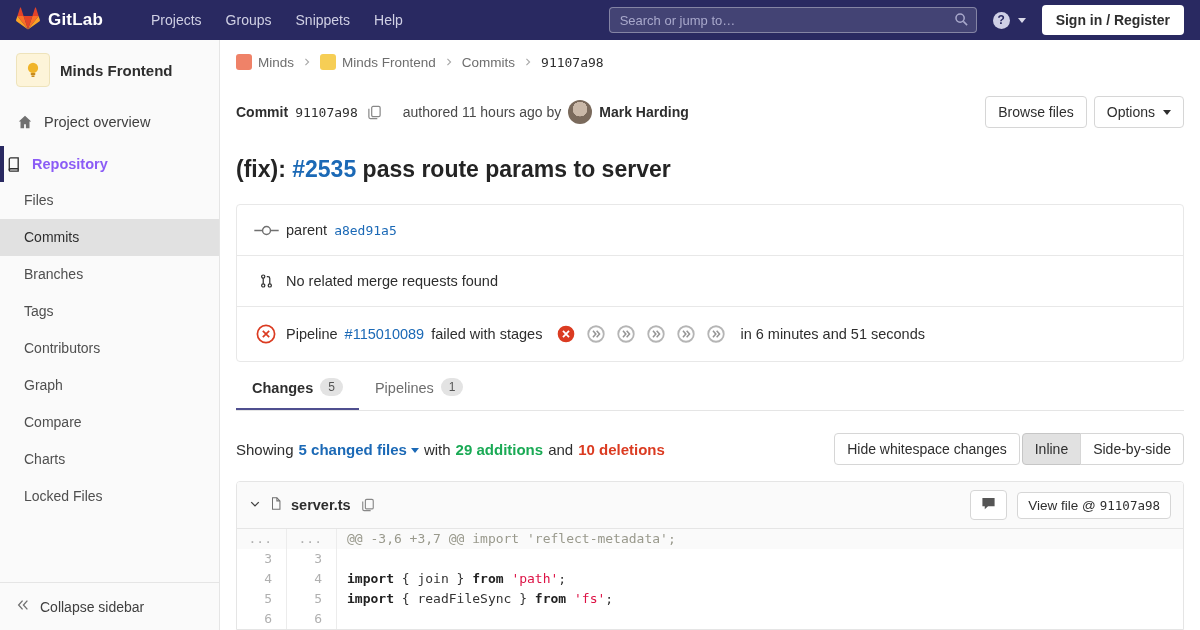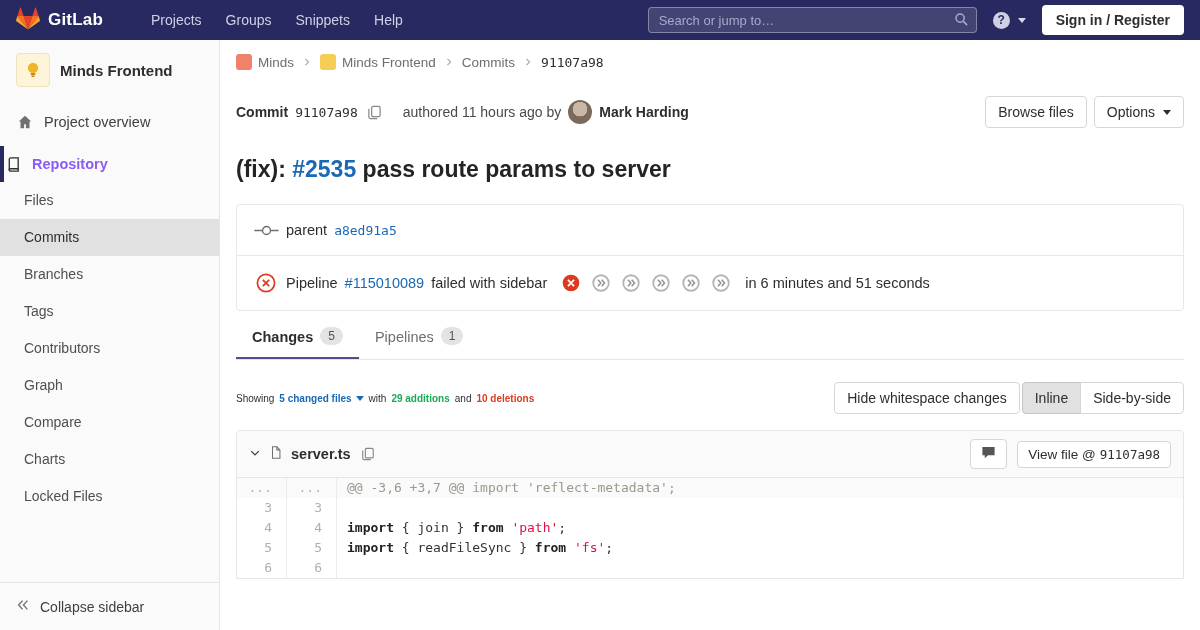--- a/index.html
+++ b/index.html
@@ -11,21 +11,21 @@
 
   
   .navbar { height: 40px; background: #292961; display: flex; align-items: center; padding: 5px 16px; color: #d8d8e8; }
   .nav-left { display: flex; align-items: center; }
   .brand { display: flex; align-items: center; gap: 8px; margin-right: 36px; }
   .brand-text { color: #fff; font-size: 17px; font-weight: 700; letter-spacing: .2px; }
   .nav-menu { display: flex; align-items: center; }
   .nav-item { padding: 0 12px; font-size: 14px; color: #d0d0e4; cursor: pointer; line-height: 40px; display: inline-block; }
   .nav-right { margin-left: auto; display: flex; align-items: center; gap: 16px; }
   .searchbox { position: relative; }
-  .searchbox input { width: 329px; height: 26px; background: rgba(255,255,255,.12); border: 1px solid rgba(255,255,255,.35); border-radius: 4px; color: #fdba74; font-size: 13px; padding: 0 30px 0 10px; outline: none; }
+  .searchbox input { width: 368px; height: 26px; background: rgba(255,255,255,.12); border: 1px solid rgba(255,255,255,.35); border-radius: 4px; color: #fdba74; font-size: 13px; padding: 0 30px 0 10px; outline: none; }
   .searchbox input::placeholder { color: #a9a9cc; }
   .search-ic { position: absolute; right: 8px; top: 5px; }
   .help { display: flex; align-items: center; gap: 4px; cursor: pointer; }
   .help-q { width: 17px; height: 17px; border-radius: 50%; background: #cfd0e6; color: #292961; font-size: 12px; font-weight: 700; display: flex; align-items: center; justify-content: center; }
   .caret { display: inline-block; width: 0; height: 0; border-left: 4px solid transparent; border-right: 4px solid transparent; border-top: 5px solid currentColor; margin-left: 4px; vertical-align: middle; }
   .signin { background: #fff; color: #2e2e2e; font-weight: 600; font-size: 14px; border: none; border-radius: 4px; padding: 7px 14px; }
 
   
   .app { display: flex; height: 590px; }
   .sidebar { width: 220px; flex: none; background: #fafafa; border-right: 1px solid #e5e5e5; position: relative; }
@@ -81,21 +81,21 @@
   .row-ic { display: flex; width: 26px; justify-content: center; flex: none; }
 
   
   .tabs { display: flex; border-bottom: 1px solid #e5e5e5; margin-top: 2px; }
   .tab { display: flex; align-items: flex-end; gap: 7px; padding: 14px 16px; font-size: 14.5px; color: #6e6e6e; cursor: pointer; }
   .tab.active { color: #2e2e2e; font-weight: 600; box-shadow: inset 0 -2px 0 #4f4f8f; }
   .badge { background: #e3e3e3; color: #555; font-size: 12px; font-weight: 400; border-radius: 10px; padding: 2px 8px; }
 
   
   .summary { margin-top: 22px; display: flex; align-items: center; }
-  .summary-left { display: flex; align-items: center; gap: 5px; font-size: 10px; }
+  .summary-left { display: flex; align-items: center; gap: 5px; font-size: 15px; }
   .files-link { color: #1b69b6; font-weight: 600; cursor: pointer; }
   .additions { color: #1aaa55; font-weight: 700; }
   .deletions { color: #db3b21; font-weight: 700; }
   .summary-right { margin-left: auto; display: flex; align-items: center; gap: 2px; }
   .btn-group { display: inline-flex; }
   .btn-group .btn { border-radius: 0; }
   .btn-group .btn:first-child { border-radius: 4px 0 0 4px; }
   .btn-group .btn:last-child { border-radius: 0 4px 4px 0; margin-left: -1px; }
 
   
@@ -264,28 +264,39 @@
           <svg viewBox="0 0 26 16" width="25" height="15">
               <circle cx="13" cy="8" r="4.2" fill="none" stroke="#707070" stroke-width="1.5"></circle>
               <path d="M0 8h8.6M17.4 8H26" stroke="#707070" stroke-width="1.5"></path>
             </svg>
         </span>
         <span>parent</span>
         <a class="link mono">a8ed91a5</a>
       </div>
       <div class="info-row">
         <span class="row-ic">
+          <svg viewBox="0 0 16 16" width="15" height="16">
+              <circle cx="4.5" cy="3.3" r="1.7" fill="none" stroke="#2e2e2e" stroke-width="1.3"></circle>
+              <circle cx="4.5" cy="12.7" r="1.7" fill="none" stroke="#2e2e2e" stroke-width="1.3"></circle>
+              <circle cx="11.5" cy="12.7" r="1.7" fill="none" stroke="#2e2e2e" stroke-width="1.3"></circle>
+              <path d="M4.5 5.1v5.7M8.3 3.3h1.2a2 2 0 0 1 2 2v5.6" fill="none" stroke="#2e2e2e" stroke-width="1.3"></path>
+            </svg>
+        </span>
+        <span>No related merge requests found</span>
+      </div>
+      <div class="info-row">
+        <span class="row-ic">
           <svg viewBox="0 0 20 20" width="20" height="20">
               <circle cx="10" cy="10" r="8.6" fill="none" stroke="#db3b21" stroke-width="1.7"></circle>
               <path d="M6.8 6.8l6.4 6.4M13.2 6.8l-6.4 6.4" stroke="#db3b21" stroke-width="1.7"></path>
             </svg>
         </span>
         <span>Pipeline</span>
         <a class="link">#115010089</a>
-        <span>failed with sidebar</span>
+        <span>failed with stages</span>
         <span class="mini-graph">
             <span class="stage failed">
               <svg viewBox="0 0 16 16">
                 <circle cx="8" cy="8" r="7.4" fill="#db3b21"></circle>
                 <path d="M5.3 5.3l5.4 5.4M10.7 5.3l-5.4 5.4" stroke="#fff" stroke-width="1.6"></path>
               </svg>
             </span>
             <span class="stage skipped">
               <svg viewBox="0 0 16 16">
                 <circle cx="8" cy="8" r="6.9" fill="none" stroke="#b5b5b5" stroke-width="1.6"></circle>

